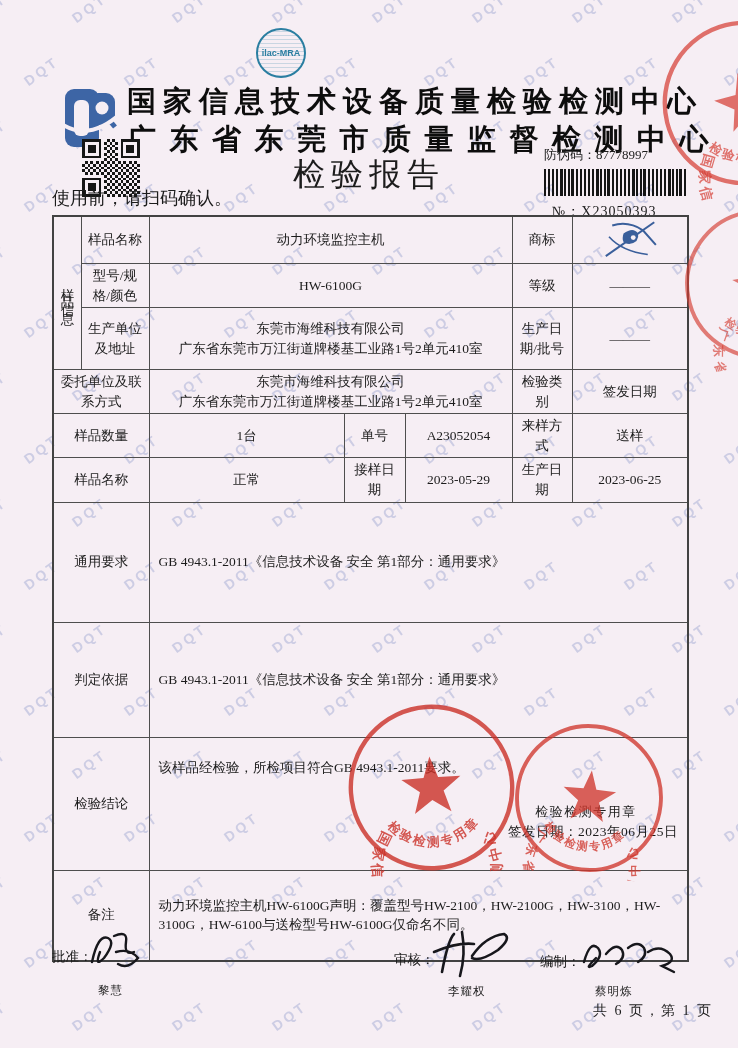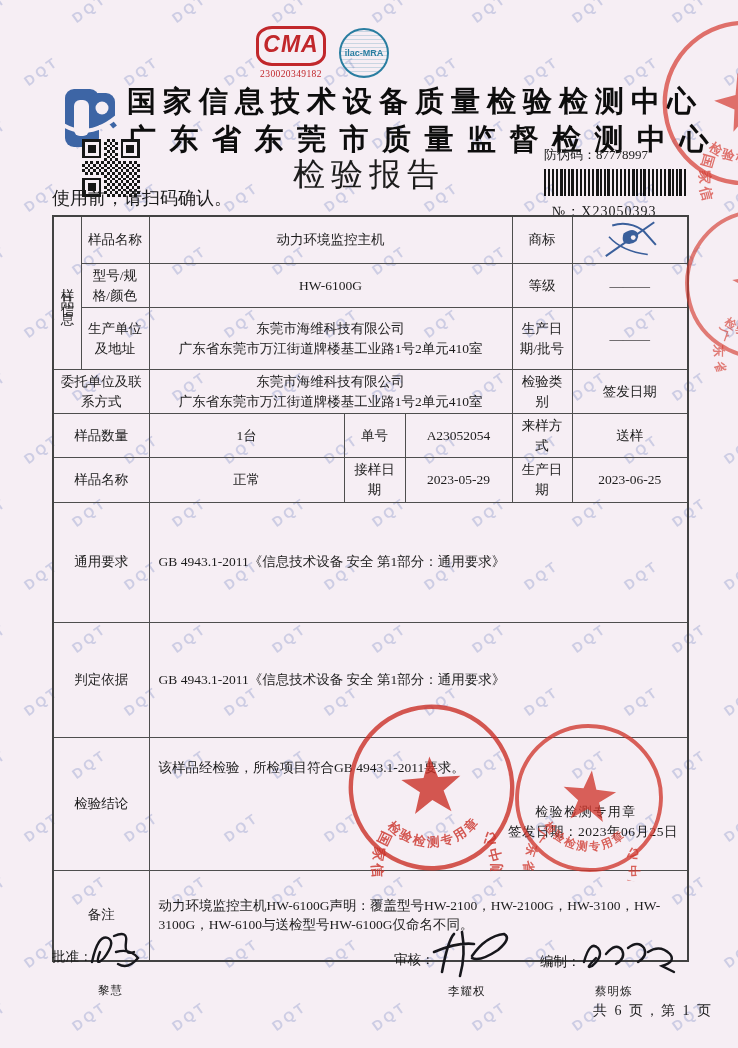--- a/index.html
+++ b/index.html
@@ -205,24 +205,20 @@
       <span style="left: 70px; top: 1008px;">DQT</span>
       <span style="left: 170px; top: 1008px;">DQT</span>
       <span style="left: 270px; top: 1008px;">DQT</span>
       <span style="left: 370px; top: 1008px;">DQT</span>
       <span style="left: 470px; top: 1008px;">DQT</span>
       <span style="left: 570px; top: 1008px;">DQT</span>
       <span style="left: 670px; top: 1008px;">DQT</span>
     </div>
 
   <div class="certs">
-    <div>
-      <div class="cma-box">CMA</div>
-      <div class="cma-num">230020349182</div>
-    </div>
     <div class="ilac">
       <span>ilac-MRA</span>
     </div>
   </div>
 
   <div class="brand">
     <svg viewBox="0 0 60 70" width="60" height="70">
       <rect x="2" y="4" width="34" height="58" rx="9" fill="#3d65a5"></rect>
       <rect x="11" y="15" width="15" height="36" rx="6" fill="#f6eef4"></rect>
       <rect x="26" y="8" width="26" height="32" rx="9" fill="#3d65a5"></rect>

